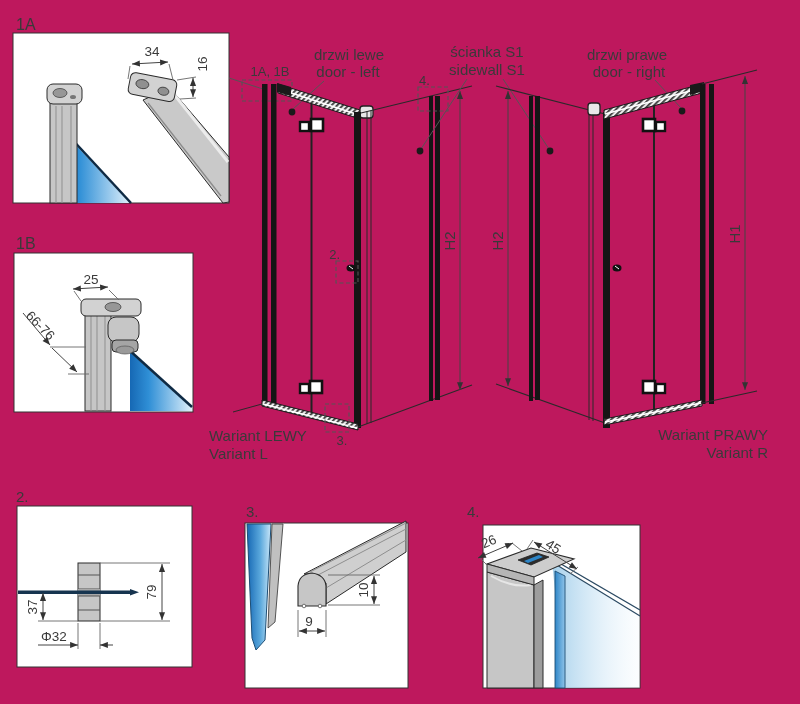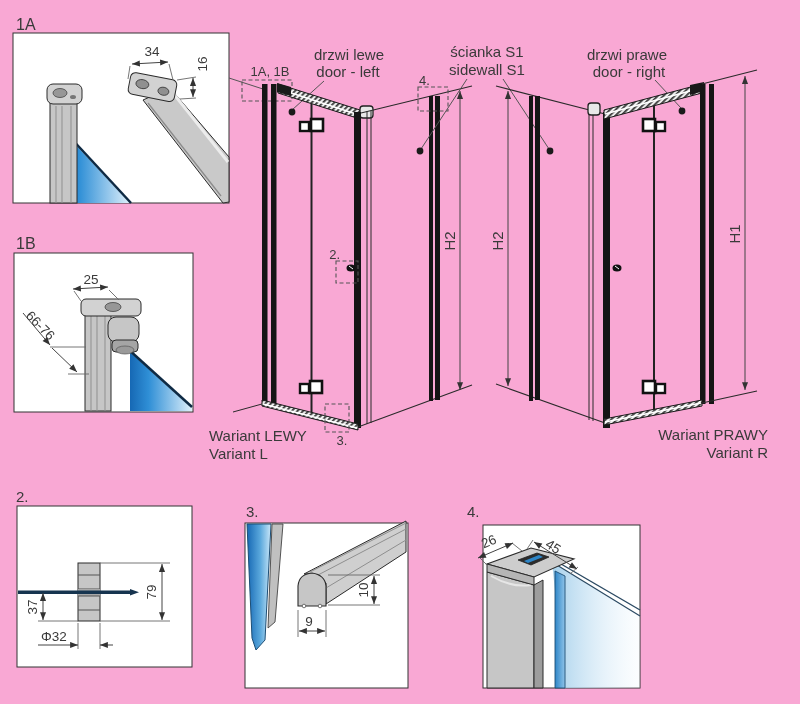--- a/index.html
+++ b/index.html
@@ -1,16 +1,16 @@
 <!DOCTYPE html>
 <html><head>
 <meta charset="utf-8">
 <style>
   html,body{margin:0;padding:0;background:#fff;}
-  .stage{width:800px;height:704px;position:relative;background:#f9a8d4;}
+  .stage{width:800px;height:704px;position:relative;background:#be185d;}
   text{font-family:"Liberation Sans",sans-serif;fill:#3a3a3a;}
   .s13{font-size:13px;} .s14{font-size:13.5px;} .s15{font-size:15px;} .s16{font-size:16px;}
   .struct{stroke:#2a2a2a;stroke-width:1.1;fill:none;}
   .thin{stroke:#2a2a2a;stroke-width:1;fill:none;}
   .bar{fill:#151515;stroke:none;}
   .boxln{fill:#fff;stroke:#333;stroke-width:1;}
   .dashed{fill:none;stroke:#555;stroke-width:1.1;stroke-dasharray:4 2.5;}
   .leader{stroke:#555;stroke-width:1;fill:none;}
   .dim{stroke:#444;stroke-width:1;fill:none;marker-start:url(#as);marker-end:url(#ae);}
   .dime{stroke:#444;stroke-width:1;fill:none;marker-end:url(#ae);}

